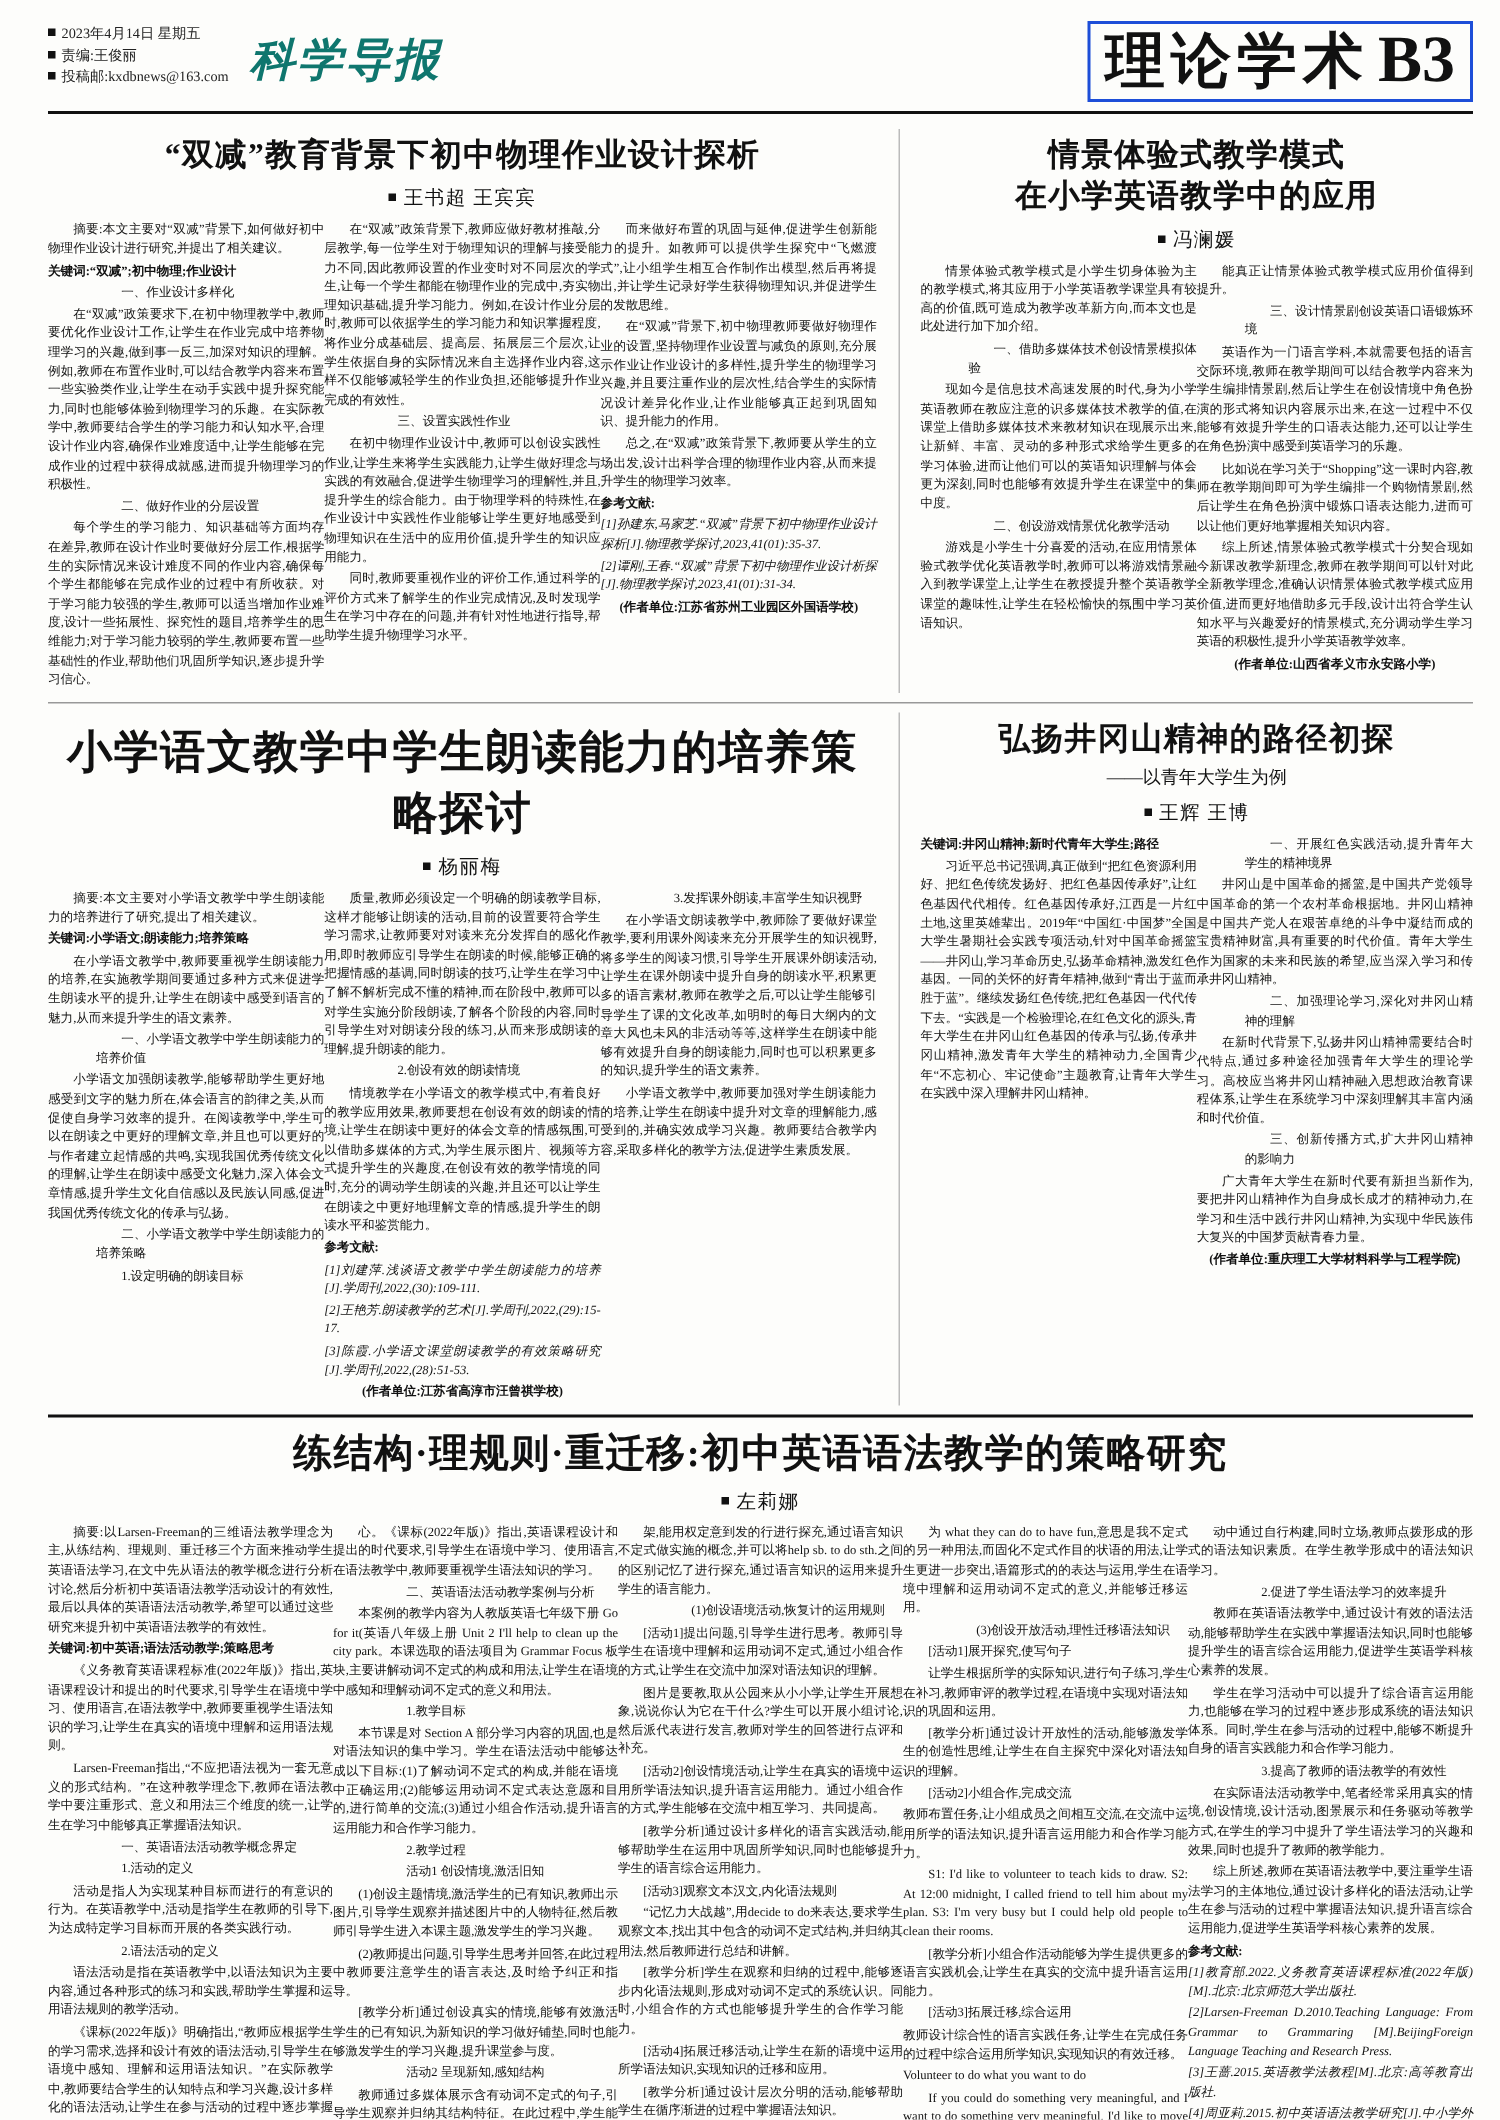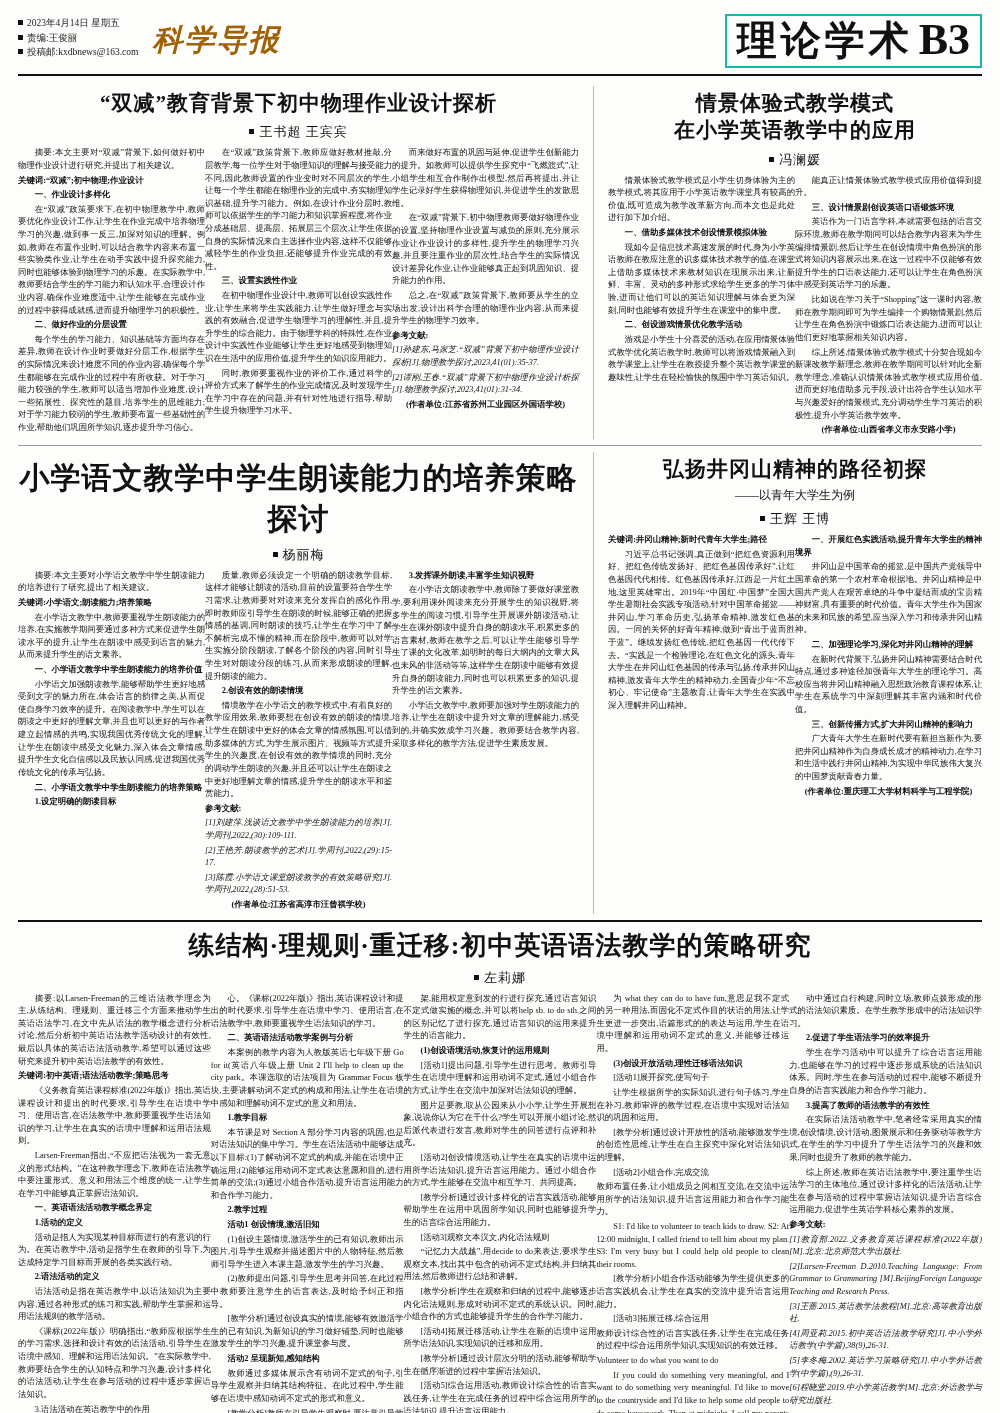--- a/index.html
+++ b/index.html
@@ -7,73 +7,73 @@
     width:1000px;height:1413px;
     background:#fdfdfb;
     font-family:"Liberation Serif", serif;
     color:#111;
     position:relative;
     overflow:hidden;
   }
   .page{
     width:1000px;height:1321px;
     box-sizing:border-box;
-    padding:14px 18px 10px 18px;
+    padding:14px 18px 10px 32px;
     position:relative;
   }
   
   .masthead{
     display:flex;align-items:flex-start;justify-content:space-between;
     border-bottom:2px solid #111;
     padding-bottom:6px;
   }
   .mast-left{display:flex;align-items:flex-start;gap:14px;}
   .mast-meta{font-size:9.5px;line-height:1.55;padding-top:2px;color:#222;}
   .mast-meta div{white-space:nowrap;}
   .mast-meta .sq{display:inline-block;width:5px;height:5px;background:#111;margin-right:4px;vertical-align:1px;}
   .paper-name{
     font-family:"DejaVu Serif", serif;
     font-size:30px;font-weight:bold;letter-spacing:2px;
     font-style:italic;
-    color:#a16207;
+    color:#0f766e;
     padding-top:6px;
   }
   .mast-right{display:flex;align-items:center;gap:4px;}
   .section-title{
     font-size:40px;font-weight:bold;letter-spacing:4px;
     font-family:"DejaVu Serif", serif;
     color:#111;
     line-height:1;
   }
   .section-page{
     font-family:"Liberation Serif",serif;
     font-size:44px;font-weight:bold;line-height:1;
   }
   .mast-right-box{
-    border:2px solid #14b8a6;padding:2px 10px 4px 10px;display:flex;align-items:baseline;gap:6px;
+    border:2px solid #1d4ed8;padding:2px 10px 4px 10px;display:flex;align-items:baseline;gap:6px;
   }
   
   .content{margin-top:10px;}
   .band{display:flex;gap:14px;}
   .vsep{width:1px;background:#bbb;flex:0 0 1px;}
   h1.art-title{
     text-align:center;font-size:21px;font-weight:bold;margin:4px 0 6px 0;
     letter-spacing:1px;line-height:1.3;
   }
   .subtitle{text-align:center;font-size:12px;margin:-2px 0 6px 0;}
   .byline{
     text-align:center;font-size:13px;margin:2px 0 6px 0;letter-spacing:1px;
   }
   .byline .sq{display:inline-block;width:5px;height:5px;background:#111;margin-right:5px;vertical-align:2px;}
   .cols{display:flex;gap:0;}
   .col{flex:1;font-size:8.4px;line-height:1.5;text-align:justify;}
   .col p{margin:0 0 2px 0;text-indent:2em;}
   .col p.nohead{text-indent:0;font-style:italic;}
   .col p.bold{font-weight:bold;text-indent:0;}
-  .col p.b2{font-weight:bold;text-indent:2em;}
+  .col p.b2{font-weight:normal;text-indent:2em;margin-left:32px;}
   .col p.right{text-align:center;text-indent:0;font-weight:bold;}
   .col p.en{font-family:Liberation Serif, serif;text-indent:0;}
   .feature-title{
     font-size:26px;font-weight:bold;text-align:center;margin:6px 0 6px 0;letter-spacing:1px;
   }
   .feature-title.mid{font-size:30px;}
   .rule-heavy{height:2px;background:#111;margin:6px 0;}
   .rule-thin{height:1px;background:#999;margin:6px 0;}
 </style>
 </head>
@@ -277,20 +277,21 @@
           <p>[教学分析]小组合作活动能够为学生提供更多的语言实践机会,让学生在真实的交流中提升语言运用能力。</p>
           <p>[活动3]拓展迁移,综合运用</p>
           <p class="en">教师设计综合性的语言实践任务,让学生在完成任务的过程中综合运用所学知识,实现知识的有效迁移。</p>
           <p class="en">Volunteer to do what you want to do</p>
           <p>If you could do something very meaningful, and I want to do something very meaningful. I'd like to move to the countryside and I'd like to help some old people to do some housework. Then at midnight, I call my parents to tell them about my countryside trip and then I watch the sky. I think that night is more interesting than any other night.</p>
 
         </div>
         <div class="col">
           <p>动中通过自行构建,同时立场,教师点拨形成的形式的语法知识素质。在学生教学形成中的语法知识学习。</p>
           <p class="b2">2.促进了学生语法学习的效率提升</p>
+          <p>教师在英语语法教学中,通过设计有效的语法活动,能够帮助学生在实践中掌握语法知识,同时也能够提升学生的语言综合运用能力,促进学生英语学科核心素养的发展。</p>
           <p>学生在学习活动中可以提升了综合语言运用能力,也能够在学习的过程中逐步形成系统的语法知识体系。同时,学生在参与活动的过程中,能够不断提升自身的语言实践能力和合作学习能力。</p>
           <p class="b2">3.提高了教师的语法教学的有效性</p>
           <p>在实际语法活动教学中,笔者经常采用真实的情境,创设情境,设计活动,图景展示和任务驱动等教学方式,在学生的学习中提升了学生语法学习的兴趣和效果,同时也提升了教师的教学能力。</p>
           <p>综上所述,教师在英语语法教学中,要注重学生语法学习的主体地位,通过设计多样化的语法活动,让学生在参与活动的过程中掌握语法知识,提升语言综合运用能力,促进学生英语学科核心素养的发展。</p>
           <p class="bold">参考文献:</p>
           <p class="nohead">[1]教育部.2022.义务教育英语课程标准(2022年版)[M].北京:北京师范大学出版社.</p>
           <p class="nohead">[2]Larsen-Freeman D.2010.Teaching Language: From Grammar to Grammaring [M].BeijingForeign Language Teaching and Research Press.</p>
           <p class="nohead">[3]王蔷.2015.英语教学法教程[M].北京:高等教育出版社.</p>
           <p class="nohead">[4]周亚莉.2015.初中英语语法教学研究[J].中小学外语教学(中学篇),38(9),26-31.</p>
           <p class="nohead">[5]李冬梅.2002.英语学习策略研究[J].中小学外语教学(中学篇),(9),26-31.</p>

